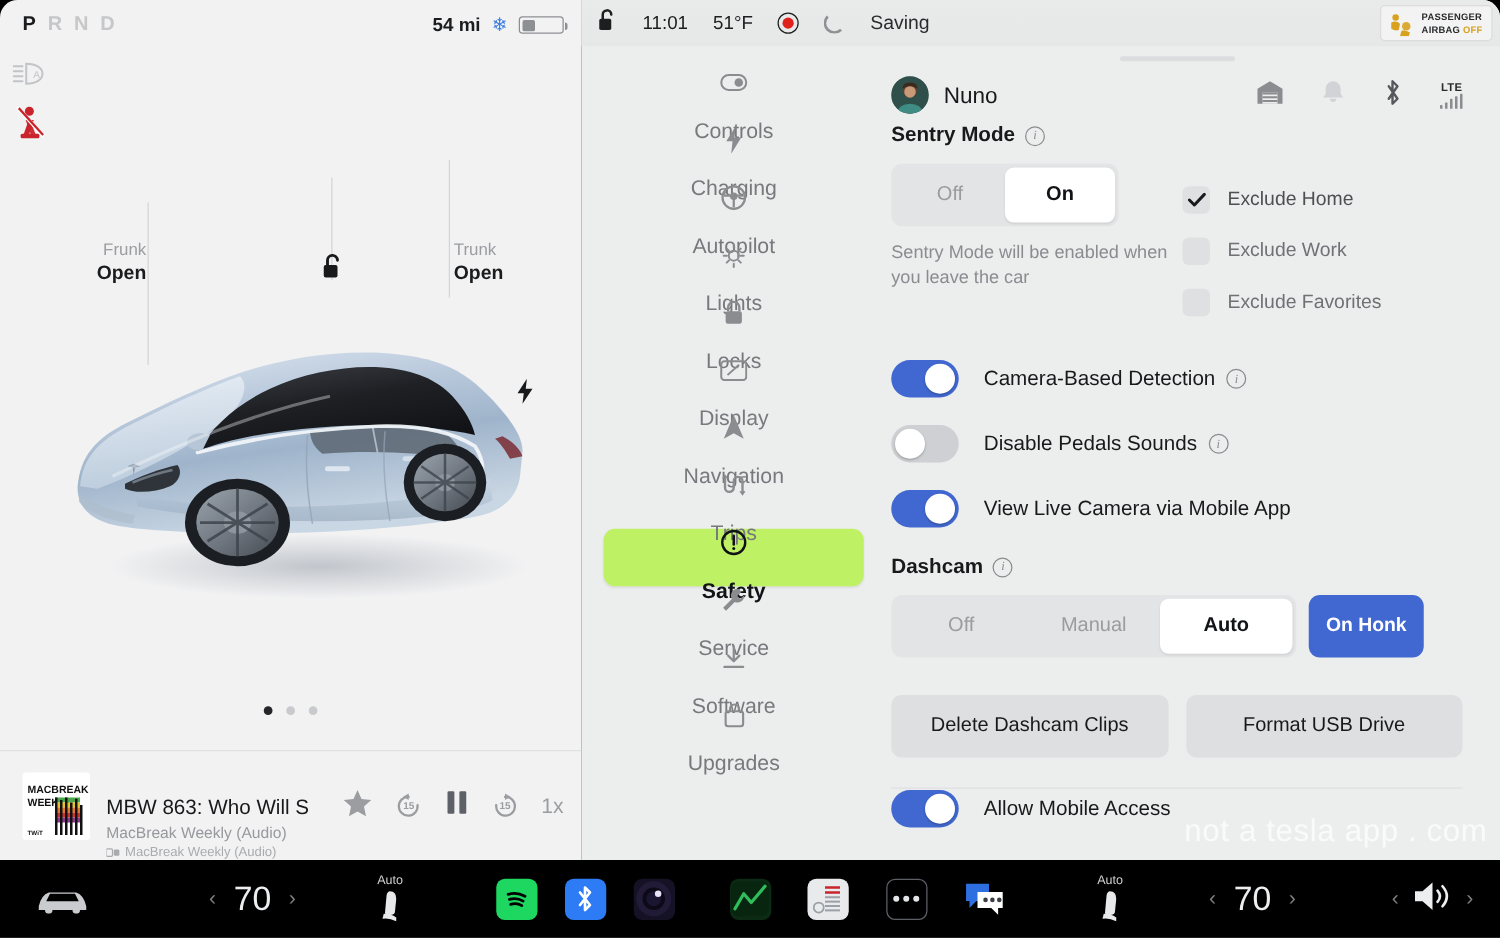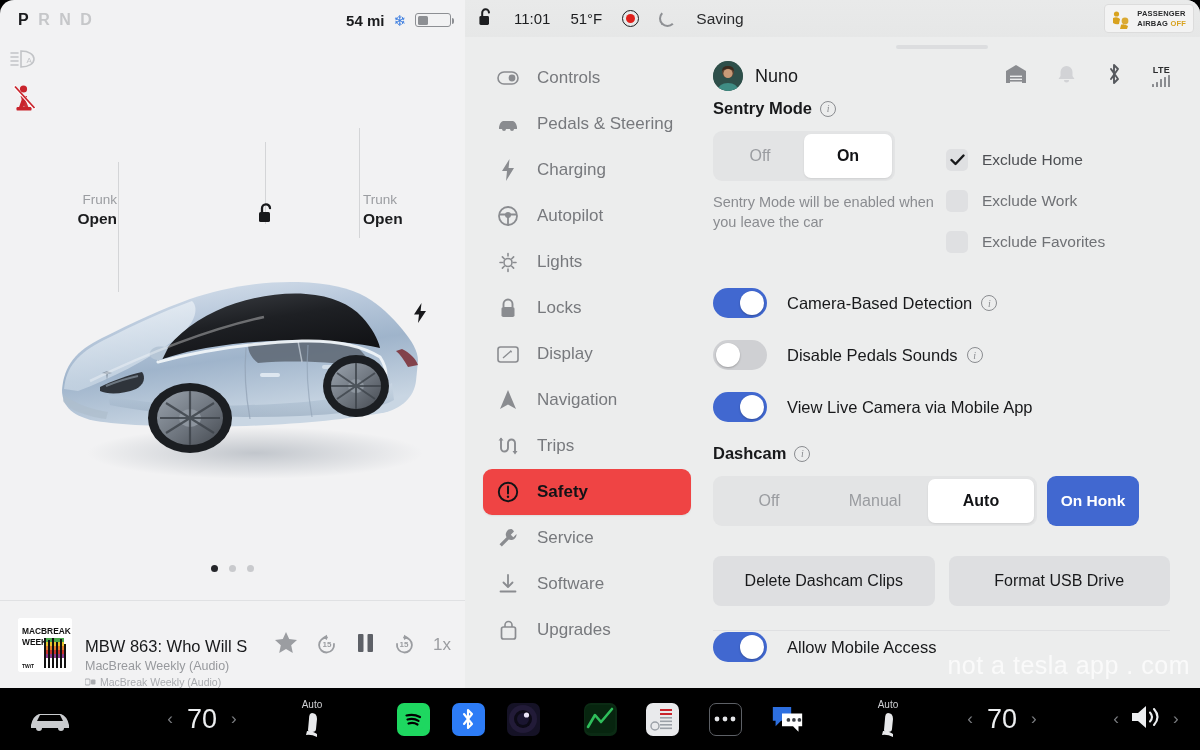--- a/index.html
+++ b/index.html
@@ -87,23 +87,23 @@
     border: 1px solid #dcdcdc; border-radius: 4px; display: flex; align-items: center; gap: 5px; padding: 0 7px 0 5px;
   }
   .ab-txt { font-size: 7.5px; font-weight: bold; letter-spacing: .2px; line-height: 1.25; color: #2a2b2d; }
   .ab-off { color: #d8a21f; }
 
   #panel { display: flex; height: 651px; }
 
   #sidebar { width: 240px; padding: 18px 14px 0 18px; flex: none; }
   .nav-item {
     display: flex; align-items: center; gap: 18px; height: 46px; padding: 0 14px;
-    border-radius: 9px; color: #77797d; font-size: 17px; margin-bottom: 0px;
-  }
-  .nav-item.sel { background: #ef4444; color: #121316; font-weight: bold; box-shadow: 0 1px 2px rgba(0,0,0,.07); }
+    border-radius: 9px; color: #77797d; font-size: 17px; margin-bottom: 0px; flex-direction: column;
+  }
+  .nav-item.sel { background: #bef264; color: #121316; font-weight: bold; box-shadow: 0 1px 2px rgba(0,0,0,.07); }
   .nav-ico { width: 22px; height: 22px; display: flex; align-items: center; justify-content: center; flex: none; }
 
   #content { flex: 1; padding: 8px 30px 0 8px; position: relative; overflow: hidden; }
   .grab { width: 92px; height: 4px; border-radius: 2px; background: #dcdddf; margin: 0 auto 12px; }
   #profile-row { display: flex; align-items: center; gap: 12px; margin-bottom: 8px; }
   #avatar { width: 30px; height: 30px; border-radius: 50%; overflow: hidden; flex: none; position: relative; background:#3c5b54; }
   .pname { font-size: 18px; color: #18191b; }
   .status-icons { margin-left: auto; display: flex; align-items: center; gap: 30px; color: #8a8c90; }
   .lte-wrap { display:flex; flex-direction: column; align-items: flex-end; gap:1px; }
   .lte-txt { font-size: 9px; font-weight: bold; color: #2a2b2d; letter-spacing: .3px; }
@@ -465,28 +465,20 @@
         <div class="nav-item">
           <span class="nav-ico">
             <svg width="22" height="14" viewBox="0 0 22 14">
                 <rect x="1" y="1" width="20" height="12" rx="6" fill="none" stroke="#8a8c90" stroke-width="1.6"></rect>
                 <circle cx="15" cy="7" r="3.4" fill="#8a8c90"></circle>
               </svg>
           </span>
           <span>Controls</span>
         </div>
 
-        <div class="nav-item">
-          <span class="nav-ico">
-            <svg width="22" height="14" viewBox="0 0 22 14">
-                <path d="M2 10 q1 -5 4 -6 h10 q3 1 4 6 v2 h-3 a2 2 0 0 1 -4 0 h-4 a2 2 0 0 1 -4 0 H2 Z" fill="#8a8c90"></path>
-              </svg>
-          </span>
-          <span>Pedals &amp; Steering</span>
-        </div>
 
         <div class="nav-item">
           <span class="nav-ico">
             <svg width="14" height="22" viewBox="0 0 14 22">
                 <path d="M8.5 0 L1 12 H6 L5 22 L13 9 H7.6 Z" fill="#8a8c90"></path>
               </svg>
           </span>
           <span>Charging</span>
         </div>
 

